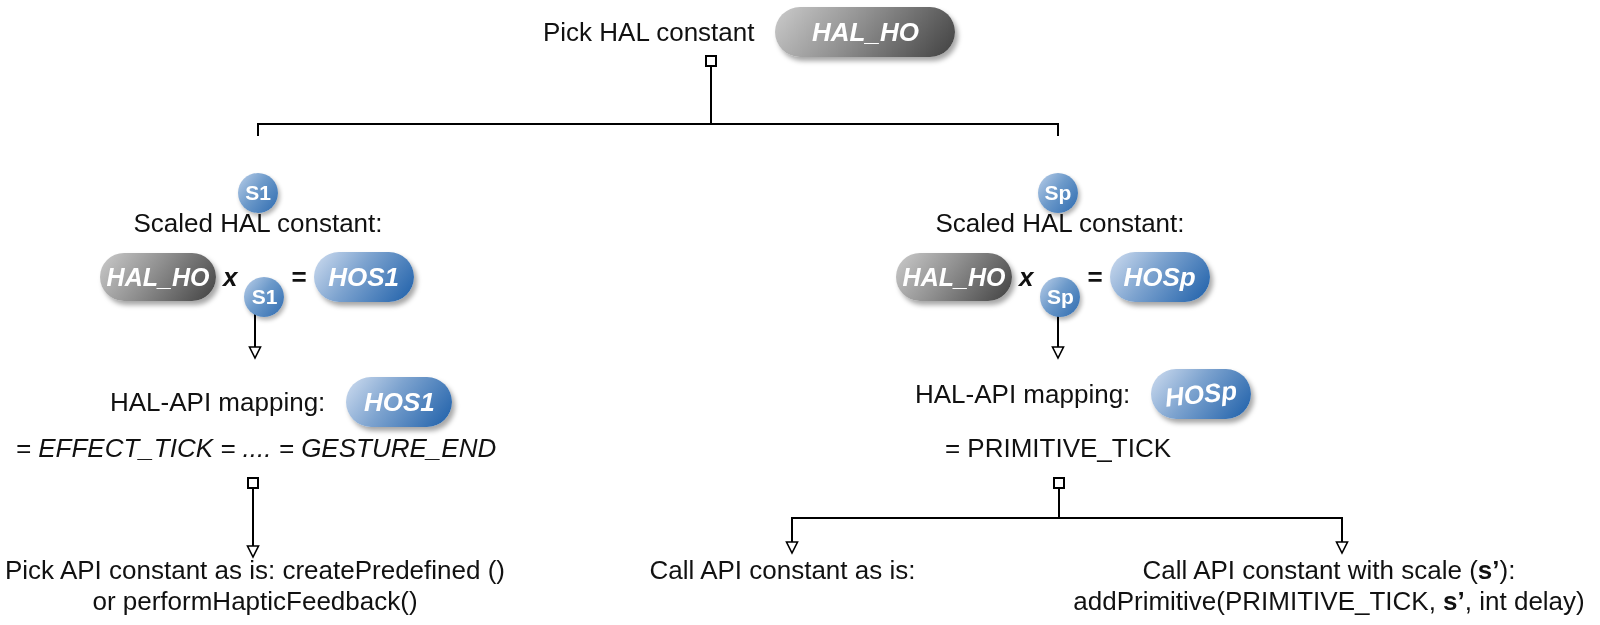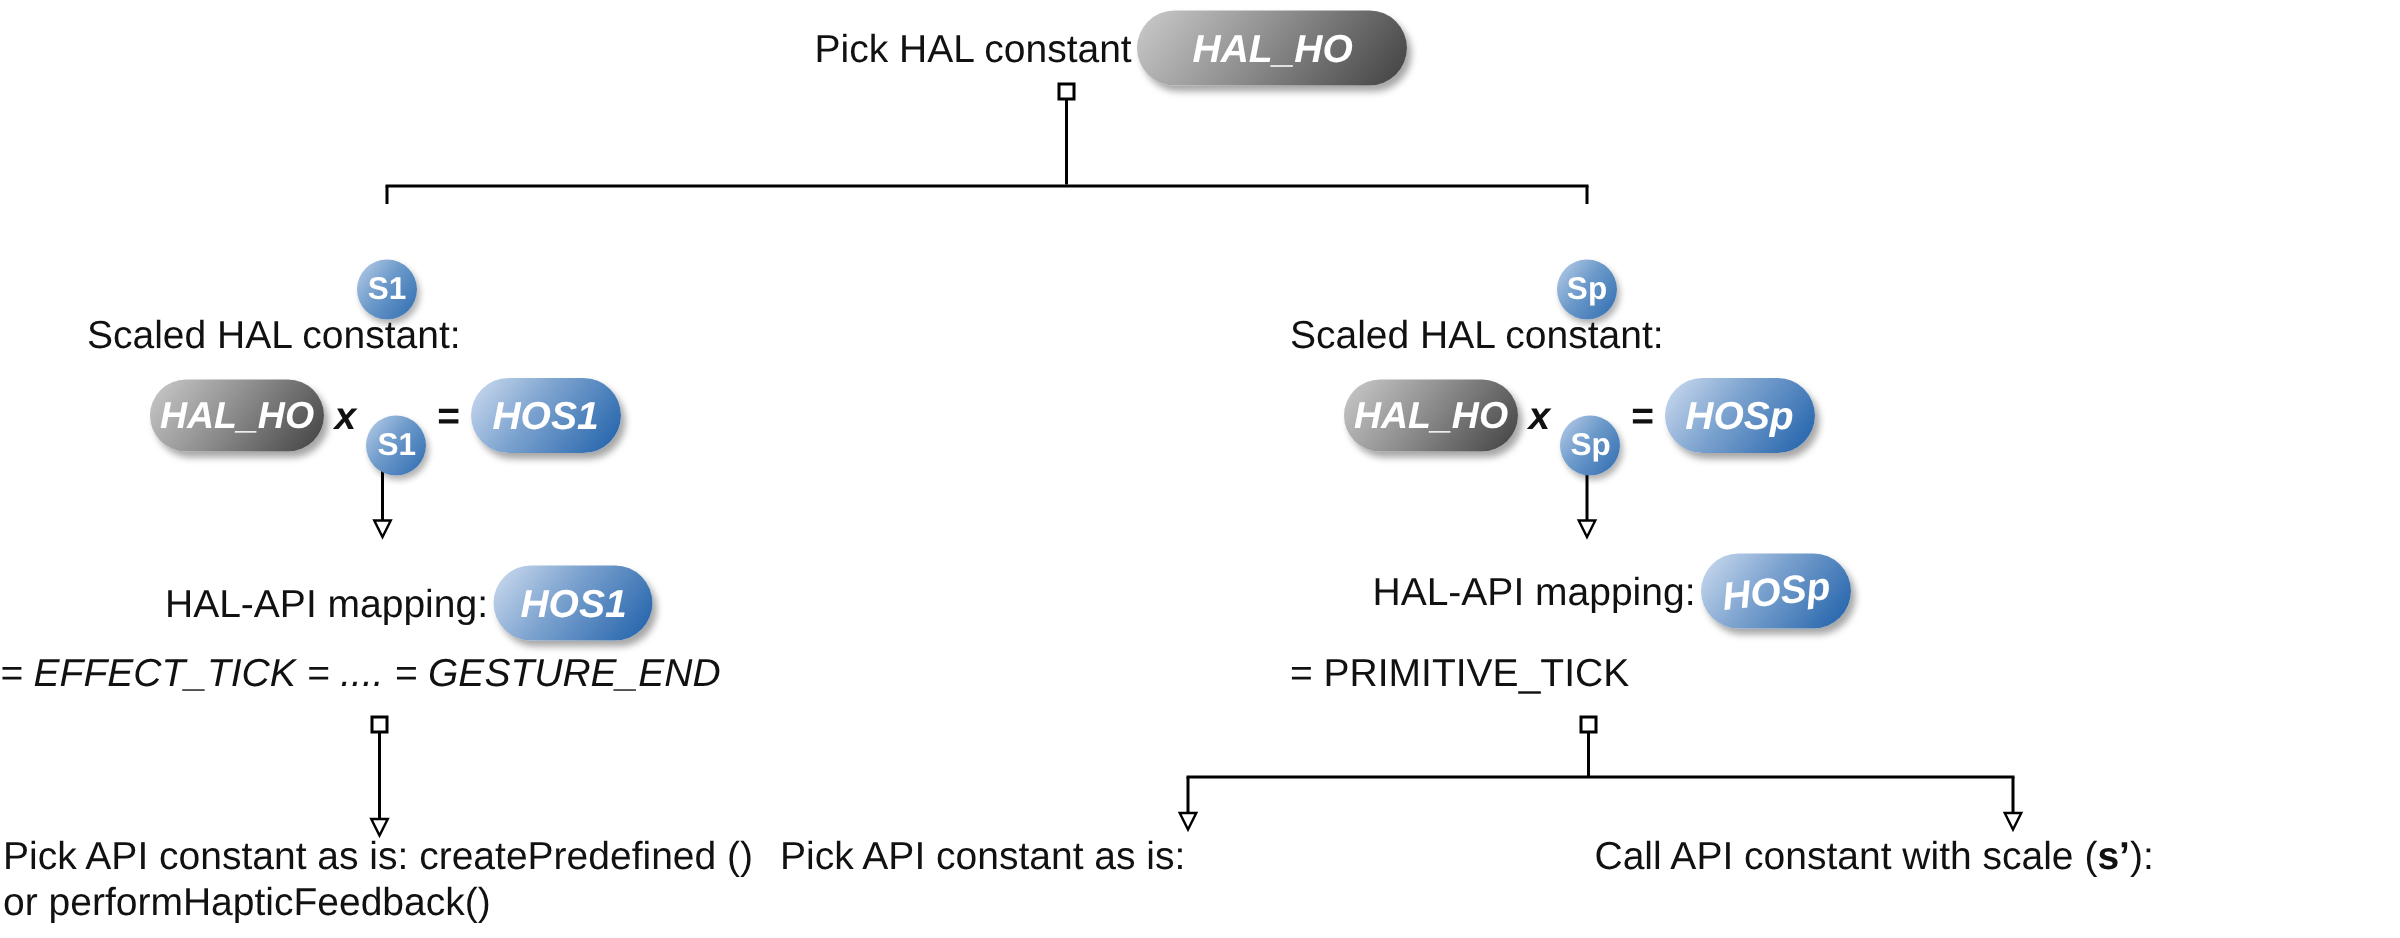--- a/index.html
+++ b/index.html
@@ -3,21 +3,21 @@
 <meta charset="utf-8">
 <style>
   html,body { margin:0; padding:0; background:#fff; }
   .canvas {
     position:relative; width:1600px; height:625px; background:#ffffff;
     font-family:"Liberation Sans", sans-serif; color:#111; overflow:hidden;
   }
   .connectors { position:absolute; left:0; top:0; z-index:0; }
   .node-row { position:absolute; display:flex; align-items:center; white-space:nowrap; z-index:2; }
   .txt { font-size:26px; line-height:30px; color:#111; }
-  .center-text { position:absolute; z-index:2; }
+  .center-text { position:absolute; text-align:center; z-index:2; }
   .pill {
     display:flex; align-items:center; justify-content:center;
     color:#fff; font-weight:bold; font-style:italic;
     box-shadow:3px 4px 5px rgba(0,0,0,0.35);
     z-index:2;
   }
   .pill.gray { background:linear-gradient(128deg,#cbcbcb 0%,#8f8f8f 45%,#414141 100%); }
   .pill.blue { background:linear-gradient(128deg,#cfddf0 0%,#7da3cf 42%,#1d5fa9 100%); }
   .pill.big  { width:180px; height:50px; border-radius:25px; font-size:26px; }
   .pill.med  { width:116px; height:48px; border-radius:24px; font-size:25px; }
@@ -26,21 +26,21 @@
   .circle {
     width:40px; height:40px; border-radius:50%;
     background:linear-gradient(128deg,#bcd0ea 0%,#6d9aca 45%,#2e6bb0 100%);
     color:#fff; font-weight:bold; font-size:21px;
     display:flex; align-items:center; justify-content:center;
     box-shadow:2px 3px 4px rgba(0,0,0,0.30);
     z-index:2;
     margin-top:40px;
   }
   .circle.abs { position:absolute; }
-  .gap7 { gap:7px; } .gap8 { gap:4px; }
+  .gap7 { gap:7px; } .gap8 { gap:21px; }
   .op { font-weight:bold; font-size:26px; color:#111; }
   .op.x { font-style:italic; }
   .tilt { transform:rotate(-6deg); display:inline-block; }
   .b { font-weight:bold; }
   .line2 { display:block; }
 </style>
 </head>
 <body>
 
 <div class="canvas">
@@ -130,20 +130,21 @@
 
   <div class="node-row gap8" style="left:915px; top:369px;">
     <span class="txt">HAL-API mapping:</span>
     <span class="pill blue res">
         <span class="tilt">HOSp</span>
       </span>
   </div>
   <div class="center-text txt" style="left:860px; top:433px; width:396px;">= PRIMITIVE_TICK</div>
 
   <div class="center-text txt" style="left:520px; top:555px; width:525px; line-height:31px;">
-    <span>Pick API constant as is:</span>
+    <span>Call API constant as is:</span>
   </div>
 
   <div class="center-text txt" style="left:1063px; top:555px; width:532px; line-height:31px;">
     <span><span>Call API constant with scale (</span><span class="b">s’</span><span>):</span></span>
+    <span class="line2"><span>addPrimitive(PRIMITIVE_TICK, </span><span class="b">s’</span><span>, int delay)</span></span>
   </div>
 
 </div>
 
 </body></html>

